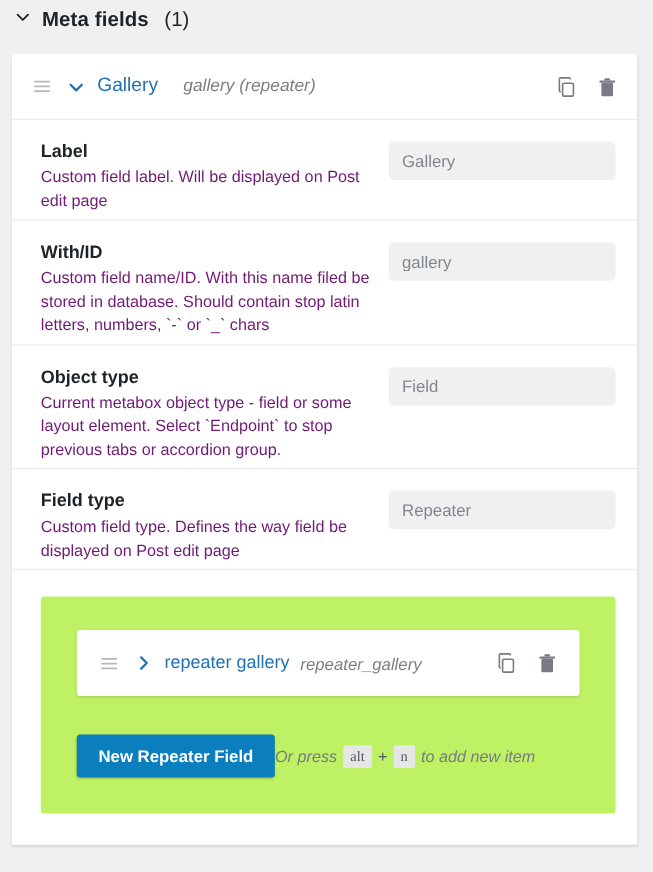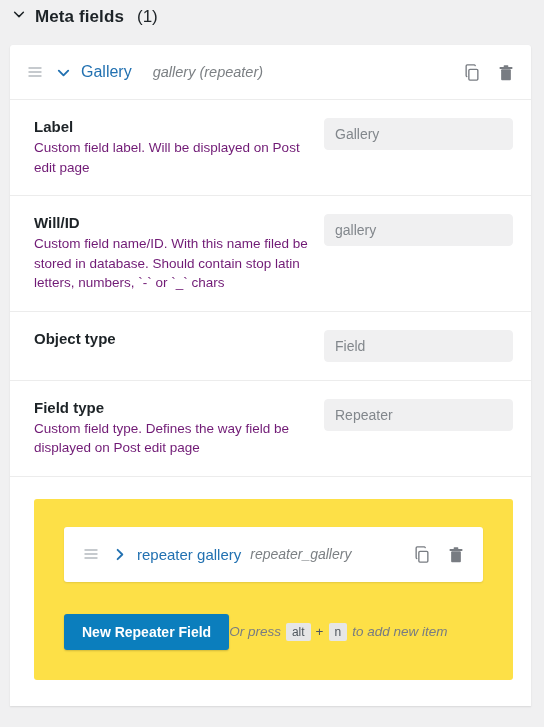--- a/index.html
+++ b/index.html
@@ -103,21 +103,21 @@
     height: 19px;
     color: #787c82;
     cursor: pointer;
     display: block;
   }
 
   
   .row {
     display: flex;
     align-items: flex-start;
-    padding: 17px 18px 18px 24px;
+    padding: 17px 18px 6px 24px;
     box-sizing: border-box;
     border-bottom: 1px solid #ececec;
   }
   .row-left {
     width: 290px;
     flex: 0 0 auto;
     padding-right: 8px;
     box-sizing: border-box;
   }
   .row-title {
@@ -149,21 +149,21 @@
     color: #82878c;
     padding: 0 10px;
     outline: none;
   }
 
   
   .repeater-wrap {
     padding: 22px 18px 26px 24px;
   }
   .repeater-box {
-    background: #fde047;
+    background: #bef264;
     border-radius: 3px;
     padding: 28px 30px 30px 30px;
   }
   .repeater-item {
     background: #ffffff;
     border-radius: 3px;
     box-shadow: 0 1px 2px rgba(0,0,0,0.10);
     display: flex;
     align-items: center;
     height: 55px;
@@ -208,21 +208,21 @@
   .hint {
     font-size: 13.5px;
     font-style: italic;
     color: #787c82;
     display: flex;
     align-items: center;
     gap: 5px;
     white-space: nowrap;
   }
   .hint .kbd {
-    font-family: Liberation Sans, sans-serif;
+    font-family: Liberation Serif, serif;
     font-style: normal;
     font-size: 12px;
     color: #50575e;
     background: #e6e6e7;
     border-radius: 2px;
     padding: 2px 6px;
   }
   .hint .plus {
     font-style: normal;
     font-size: 13.5px;
@@ -269,31 +269,32 @@
       <div class="row-title">Label</div>
       <div class="row-desc">Custom field label. Will be displayed on Post edit page</div>
     </div>
     <div class="row-right">
       <input class="field-input" type="text" value="Gallery" style="">
     </div>
   </div>
 
   <div class="row">
     <div class="row-left">
-      <div class="row-title">Will/ID</div>
+      <div class="row-title">With/ID</div>
       <div class="row-desc">Custom field name/ID. With this name filed be stored in database. Should contain stop latin letters, numbers, `-` or `_` chars</div>
     </div>
     <div class="row-right">
       <input class="field-input" type="text" value="gallery" style="">
     </div>
   </div>
 
   <div class="row">
     <div class="row-left">
       <div class="row-title">Object type</div>
+      <div class="row-desc">Current metabox object type - field or some layout element. Select `Endpoint` to stop previous tabs or accordion group.</div>
     </div>
     <div class="row-right">
       <input class="field-input" type="text" value="Field" style="">
     </div>
   </div>
 
   <div class="row">
     <div class="row-left">
       <div class="row-title">Field type</div>
       <div class="row-desc">Custom field type. Defines the way field be displayed on Post edit page</div>

